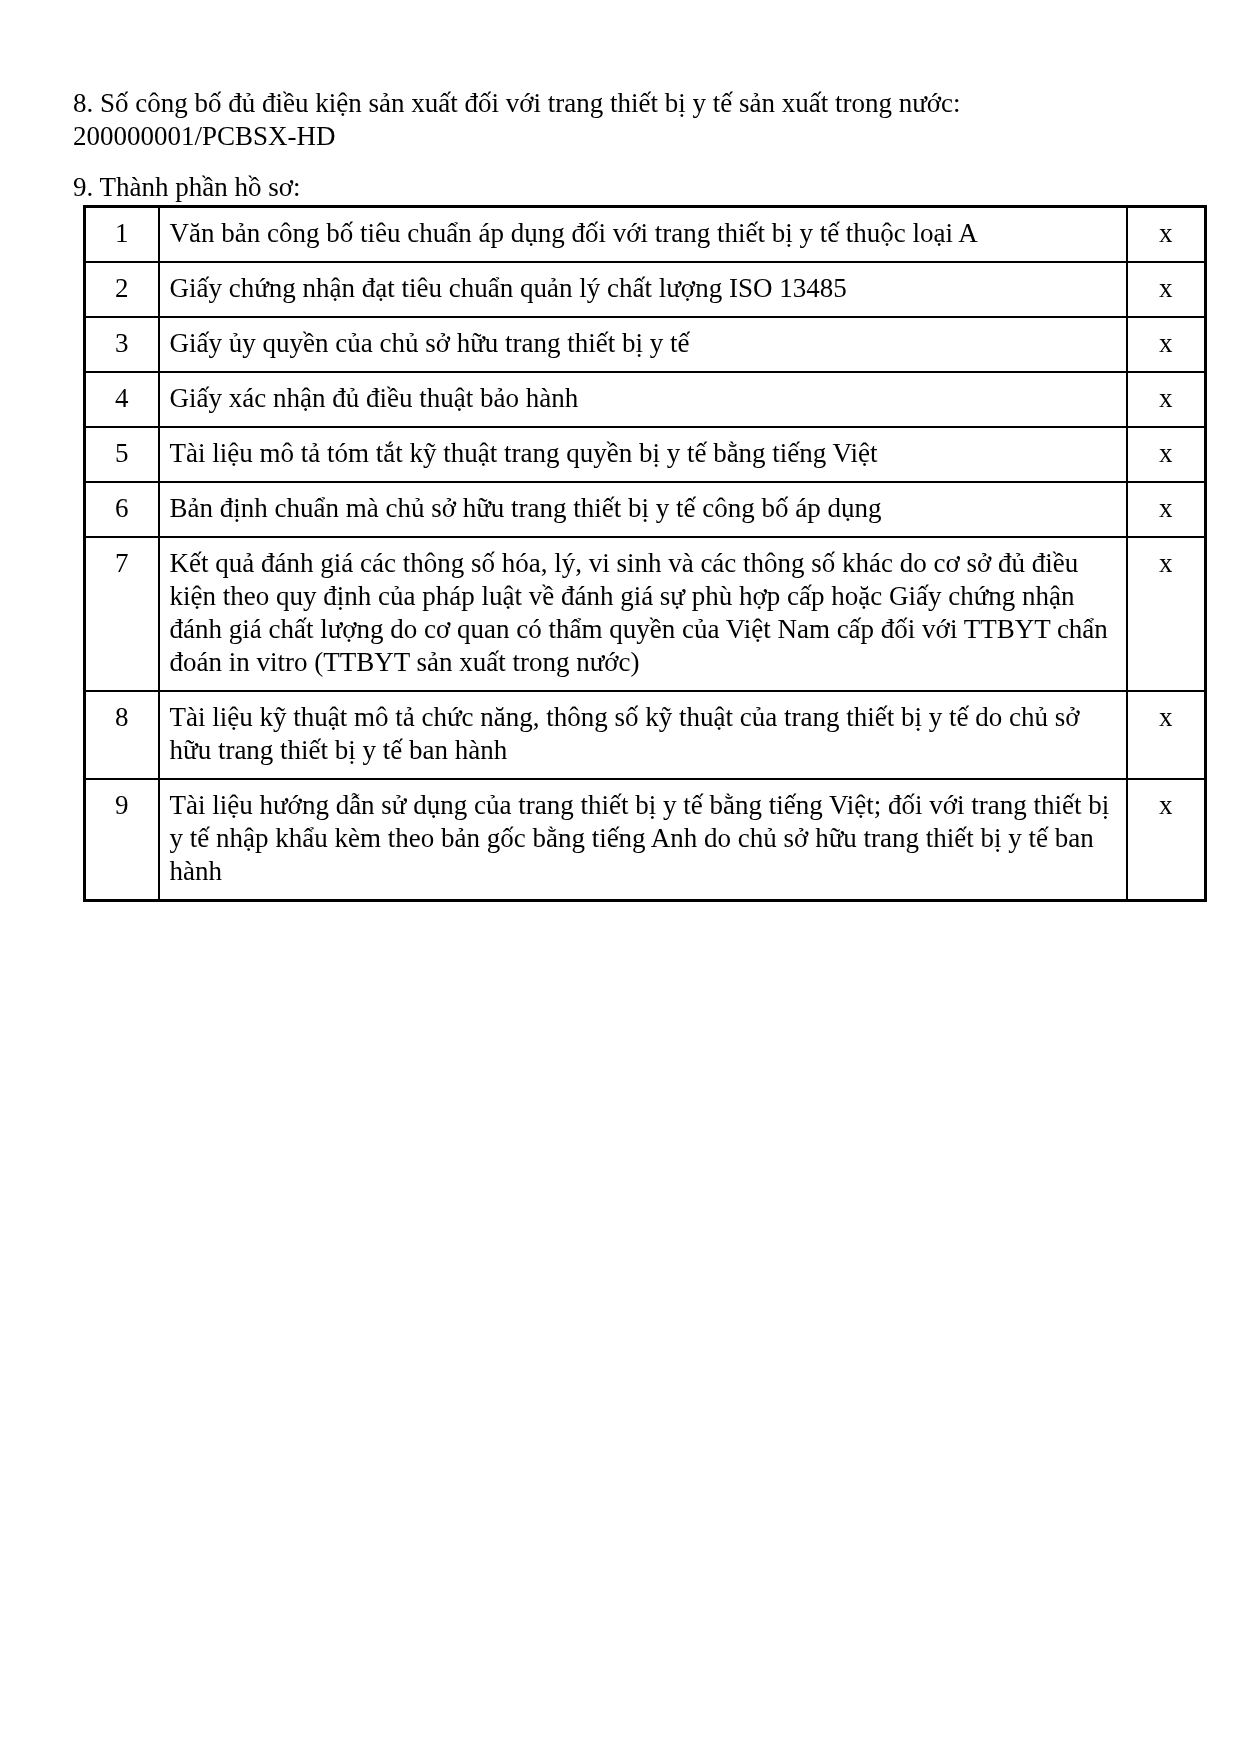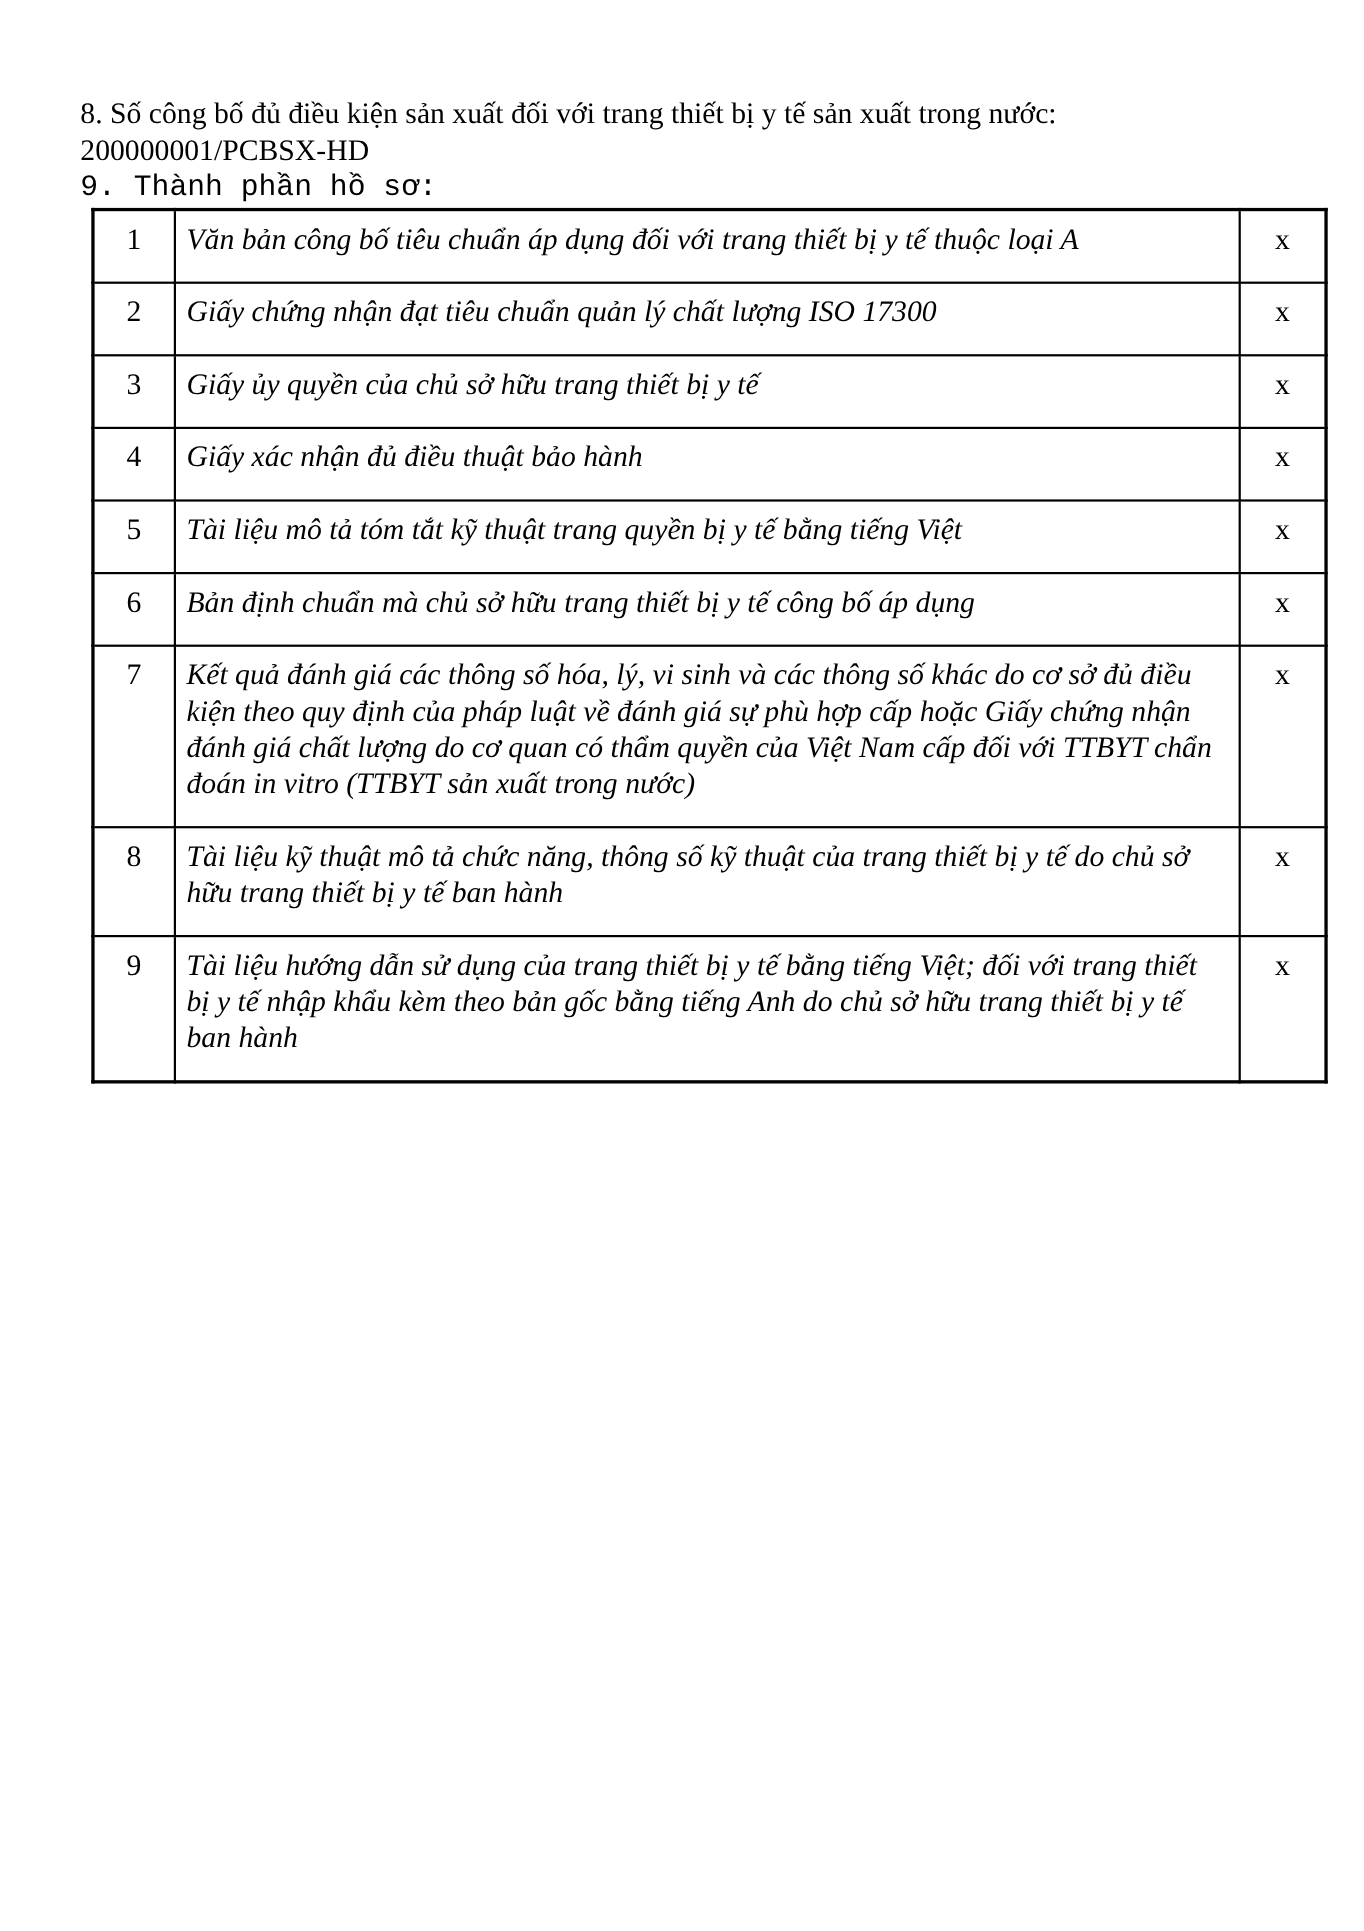--- a/index.html
+++ b/index.html
@@ -22,22 +22,21 @@
     box-sizing: border-box;
     padding: 87px 36px 0 73px;
   }
   .para {
     margin: 0;
     font-size: 27px;
     line-height: 33px;
     white-space: normal;
   }
   .para-9 {
-    margin-top: 2px;
-    font-family: Liberation Mono, monospace;
+    margin-top: 18px;
   }
   table.dossier {
     border-collapse: collapse;
     table-layout: fixed;
     width: 1121px;
     margin-left: 10px;
     margin-top: 1px;
     border: 3px solid #000000;
   }
   table.dossier td {
@@ -45,22 +44,21 @@
     vertical-align: top;
     font-size: 27px;
     line-height: 33px;
     overflow: hidden;
   }
   td.col-num {
     text-align: center;
     padding: 9px 4px 10px 4px;
   }
   td.col-text {
-    padding: 9px 10px 22px 10px;
-    font-style: italic;
+    padding: 9px 10px 11px 10px;
   }
   td.col-mark {
     text-align: center;
     padding: 9px 4px 10px 4px;
   }
 </style>
 </head>
 <body>
 
 <div class="page">
@@ -79,21 +77,21 @@
       <col style="width:79px">
     </colgroup>
     <tbody>
         <tr>
           <td class="col-num">1</td>
           <td class="col-text">Văn bản công bố tiêu chuẩn áp dụng đối với trang thiết bị y tế thuộc loại A</td>
           <td class="col-mark">x</td>
         </tr>
         <tr>
           <td class="col-num">2</td>
-          <td class="col-text">Giấy chứng nhận đạt tiêu chuẩn quản lý chất lượng ISO 17300</td>
+          <td class="col-text">Giấy chứng nhận đạt tiêu chuẩn quản lý chất lượng ISO 13485</td>
           <td class="col-mark">x</td>
         </tr>
         <tr>
           <td class="col-num">3</td>
           <td class="col-text">Giấy ủy quyền của chủ sở hữu trang thiết bị y tế</td>
           <td class="col-mark">x</td>
         </tr>
         <tr>
           <td class="col-num">4</td>
           <td class="col-text">Giấy xác nhận đủ điều thuật bảo hành</td>

